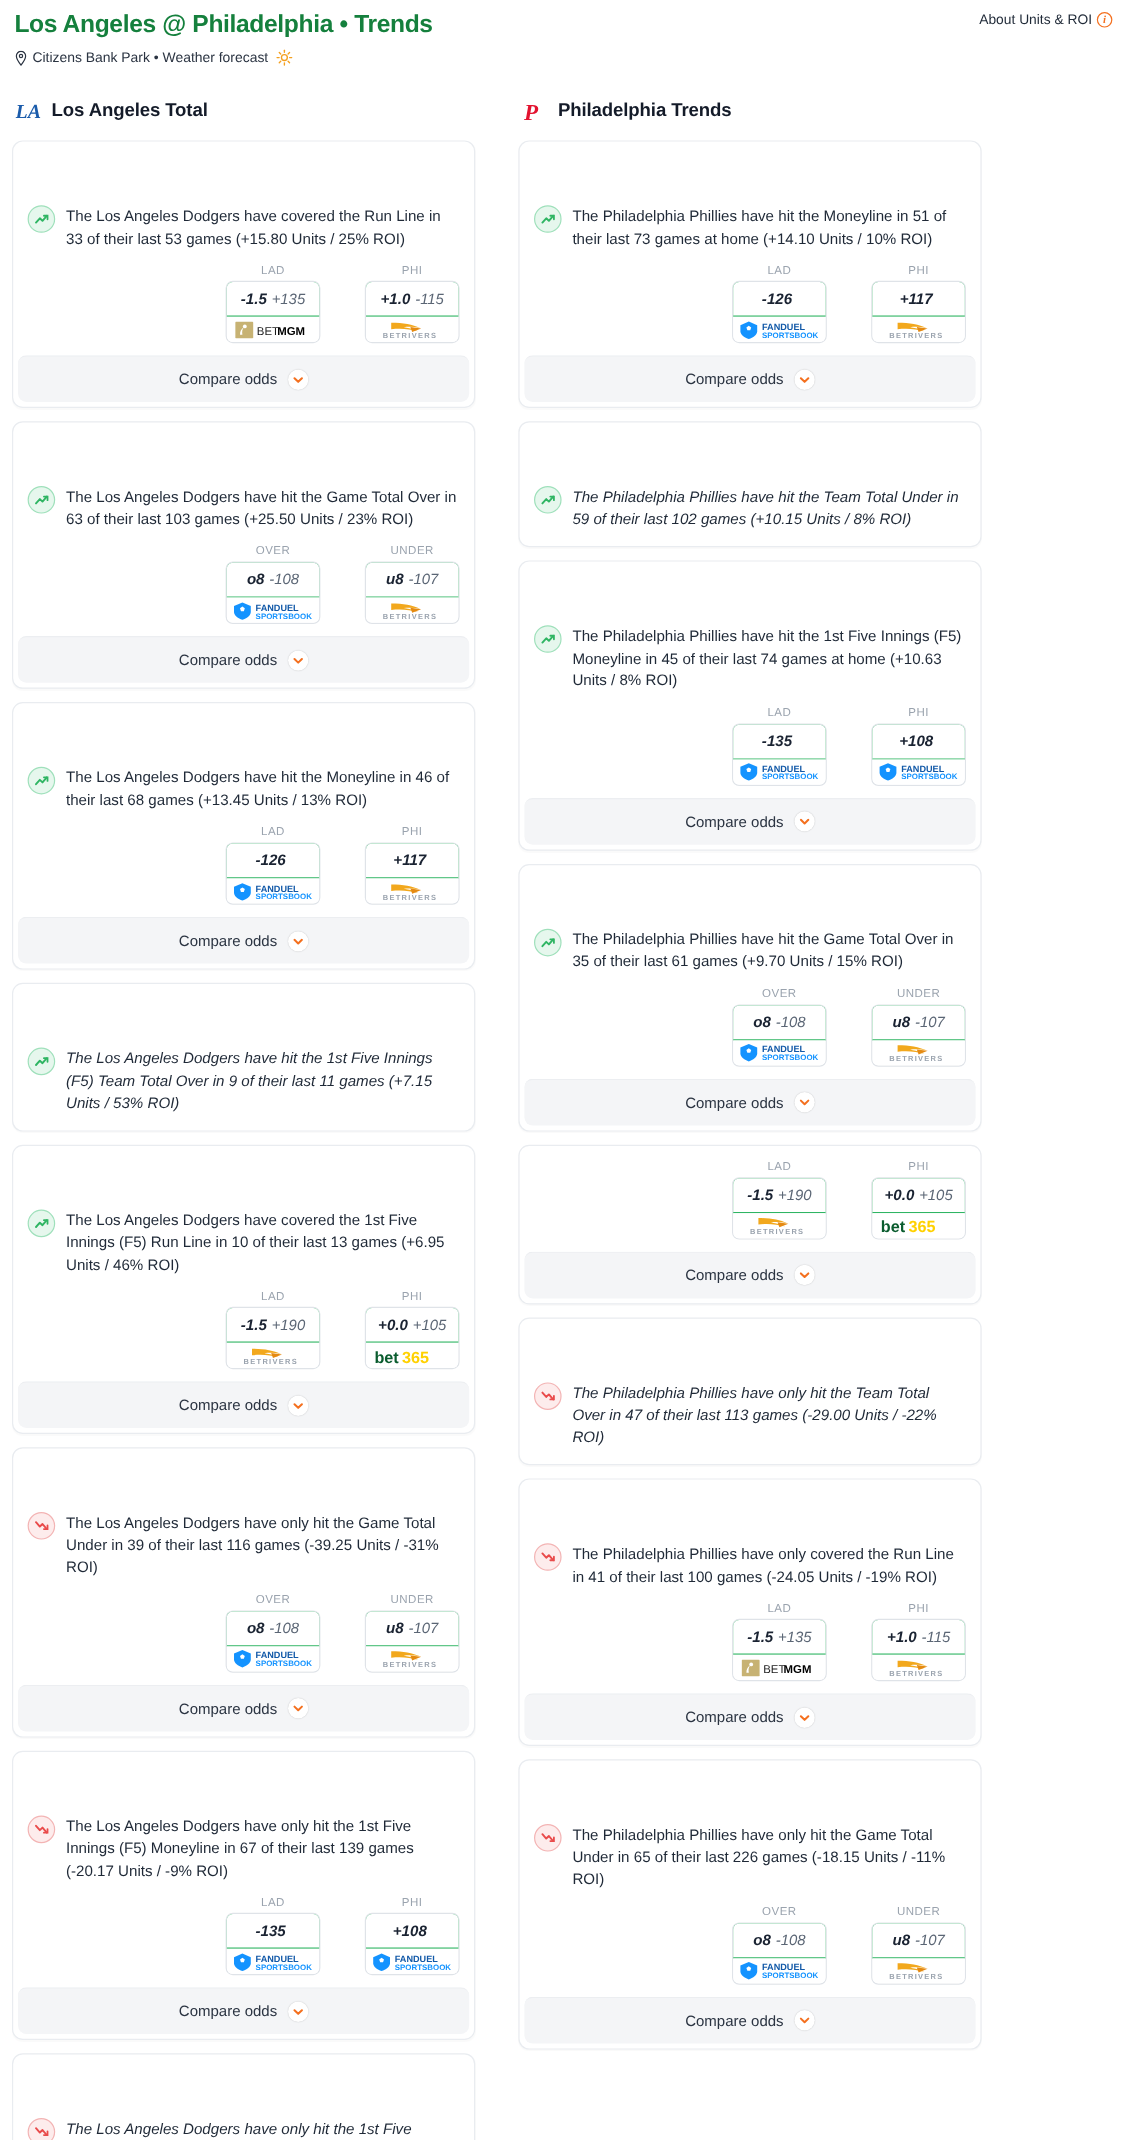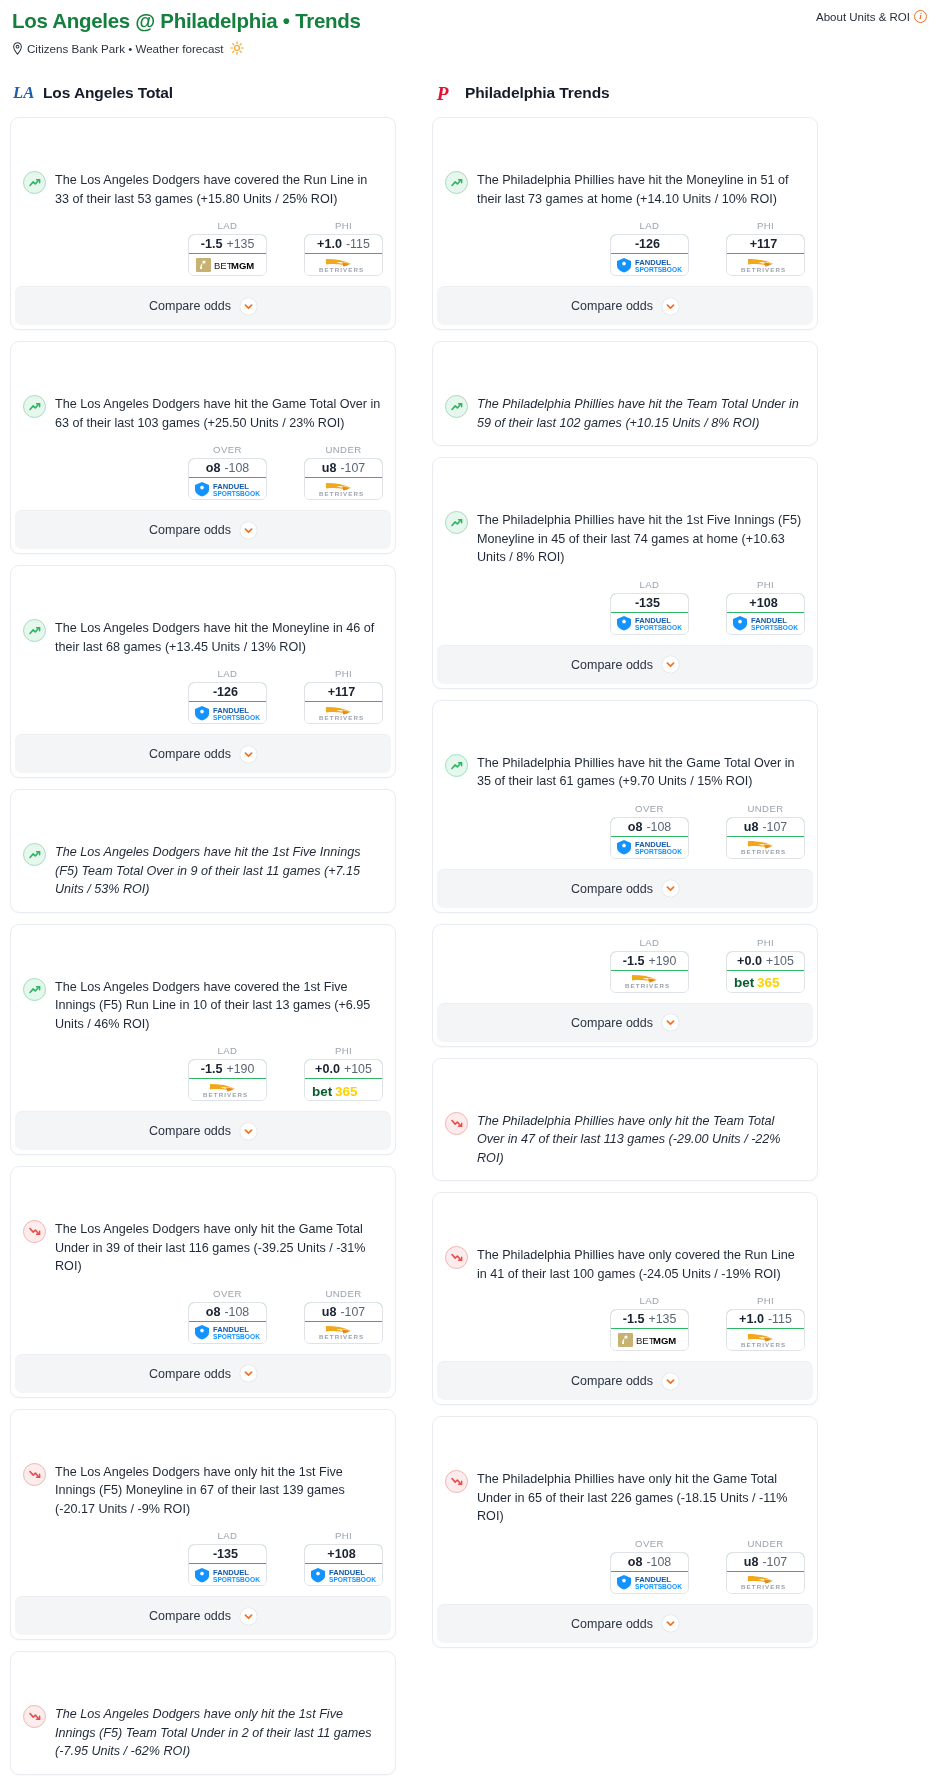--- a/index.html
+++ b/index.html
@@ -124,27 +124,28 @@
   }
   .odds-box {
     border: 1px solid #dfe3e8;
     border-radius: 6px;
     overflow: hidden;
     background: #fff;
   }
   .odds-val {
     border: 1.3px solid #2fb563;
     border-radius: 6px 6px 0 0;
-    height: 20px;
+    height: 30px;
     display: flex;
     align-items: center;
     justify-content: center;
     gap: 4px;
     background: #fff;
     margin: -1px -1px 0 -1px;
+    font-style: italic;
   }
   .odds-main { font-size: 12.6px; font-weight: bold; color: #1a2332; }
   .odds-sub { font-size: 12.4px; color: #5b6675; }
   .book {
     height: 21px;
     display: flex;
     align-items: center;
     justify-content: center;
     background: #fff;
   }

